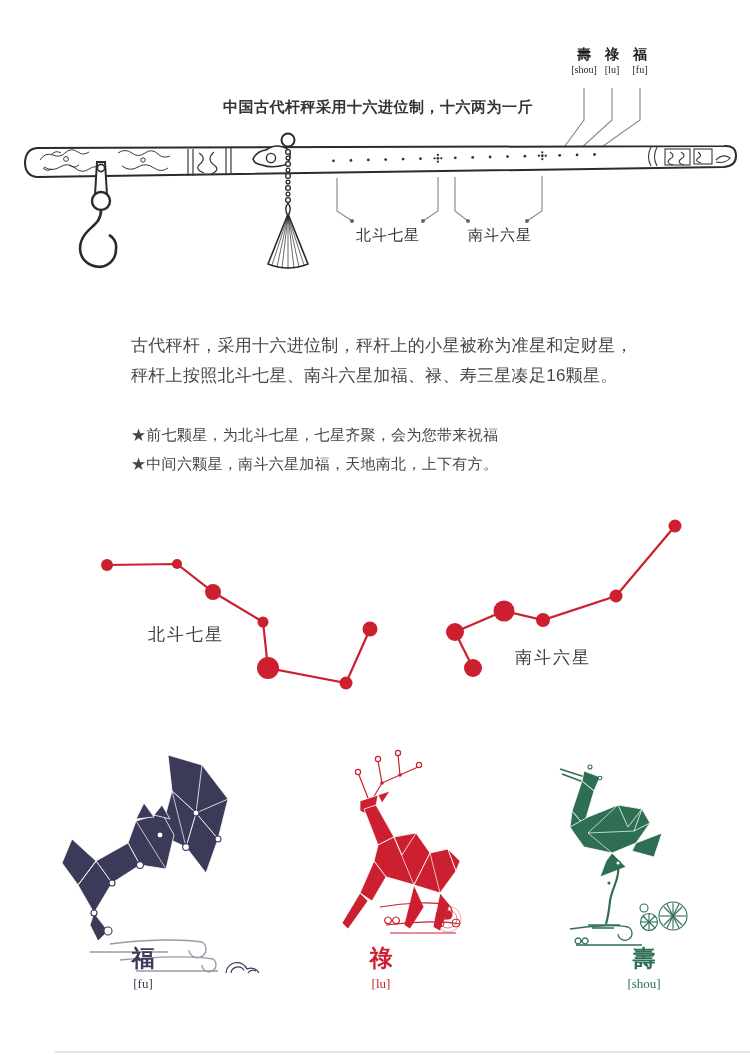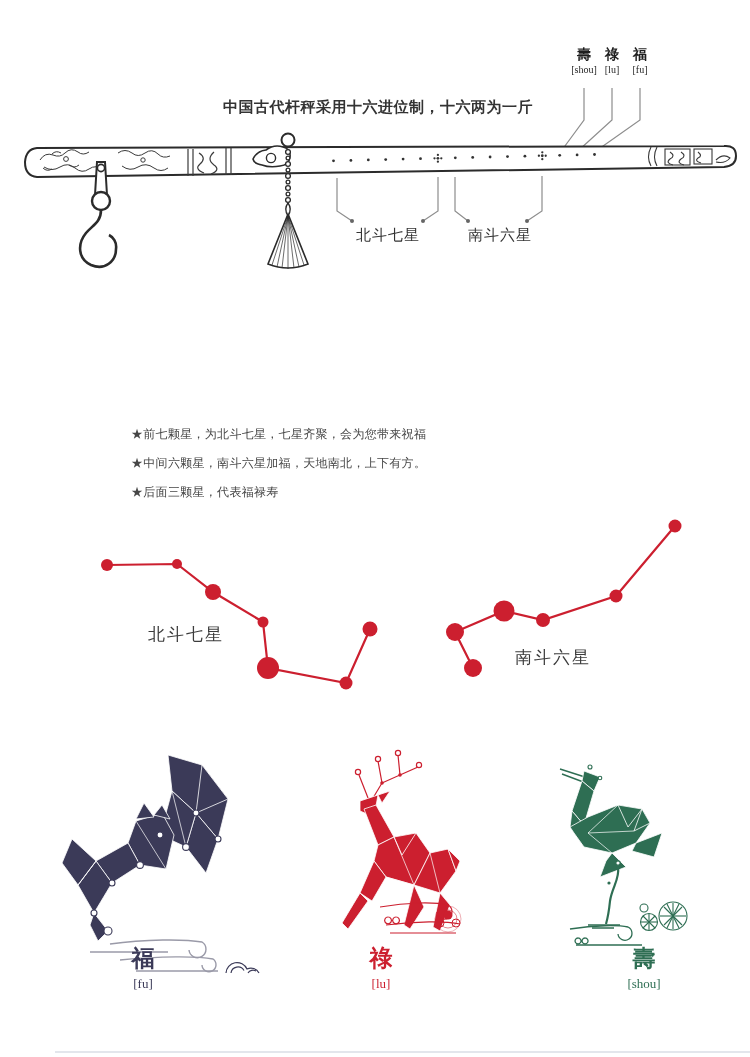--- a/index.html
+++ b/index.html
@@ -7,21 +7,21 @@
         font-family:"Liberation Sans",sans-serif;color:#474747;}
   #art{position:absolute;left:0;top:0;}
   .abs{position:absolute;}
   .ctr{transform:translateX(-50%);text-align:center;}
   .top-label{font-family:"Liberation Serif",serif;color:#1e1e1e;line-height:1;}
   .top-label .ch{font-size:14px;font-weight:bold;display:block;}
   .top-label .py{font-size:10px;display:block;margin-top:3px;}
   .title{font-size:15px;font-weight:600;color:#333;white-space:nowrap;letter-spacing:.5px;}
   .beam-label{font-size:15px;color:#333;white-space:nowrap;letter-spacing:1px;}
   .para{width:508px;font-size:17px;line-height:30px;color:#464646;letter-spacing:.3px;}
-  .bullets div{font-size:12px;line-height:29px;color:#464646;letter-spacing:.3px;white-space:nowrap;}
+  .bullets div{font-size:15px;line-height:29px;color:#464646;letter-spacing:.3px;white-space:nowrap;}
   .const-label{font-size:17px;color:#3c3c3c;letter-spacing:2px;white-space:nowrap;}
   .symbol-label{font-family:"Liberation Serif",serif;line-height:1;}
   .symbol-label .ch{font-size:23px;font-weight:bold;display:block;}
   .symbol-label .py{font-size:13px;display:block;margin-top:7px;}
   .bottom-rule{height:2px;background:#e3e6ec;}
 </style>
 </head>
 <body>
 
 <div id="page">
@@ -316,24 +316,24 @@
 <div class="abs ctr top-label" style="left:640px;top:48px;">
   <span class="ch">福</span>
   <span class="py">[fu]</span>
 </div>
 
 <div class="abs ctr title" style="left:378px;top:98px;text-align:right;">中国古代杆秤采用十六进位制，十六两为一斤</div>
 
 <div class="abs ctr beam-label" style="left:388px;top:226px;">北斗七星</div>
 <div class="abs ctr beam-label" style="left:500px;top:226px;">南斗六星</div>
 
+<div class="abs para" style="left:131px;top:331px;">古代秤杆，采用十六进位制，秤杆上的小星被称为准星和定财星，秤杆上按照北斗七星、南斗六星加福、禄、寿三星凑足16颗星。</div>
 <div class="abs bullets" style="left:131px;top:420px;">
   <div>★前七颗星，为北斗七星，七星齐聚，会为您带来祝福</div>
   <div>★中间六颗星，南斗六星加福，天地南北，上下有方。</div>
-  <div>★后面三颗星，代表福禄寿</div>
 </div>
 
 <div class="abs ctr const-label" style="left:186px;top:623px;">北斗七星</div>
 <div class="abs ctr const-label" style="left:553px;top:646px;">南斗六星</div>
 
 <div class="abs ctr symbol-label" style="left:143px;top:947px;">
   <span class="ch" style="color: rgb(59, 58, 88);">福</span>
   <span class="py" style="color: rgb(59, 58, 88);">[fu]</span>
 </div>
 <div class="abs ctr symbol-label" style="left:381px;top:947px;">

